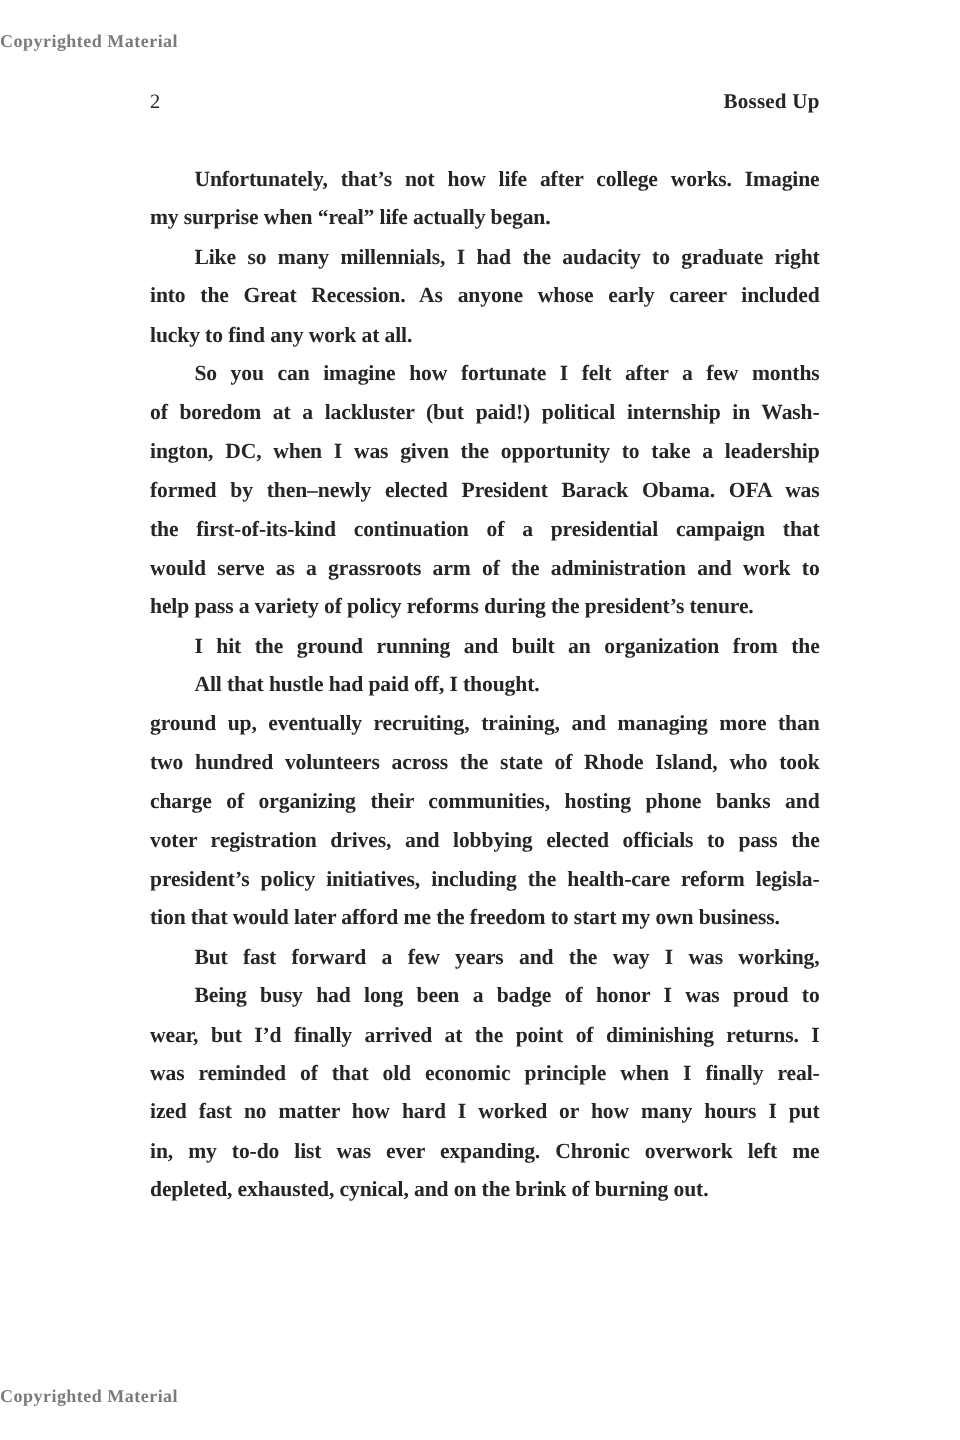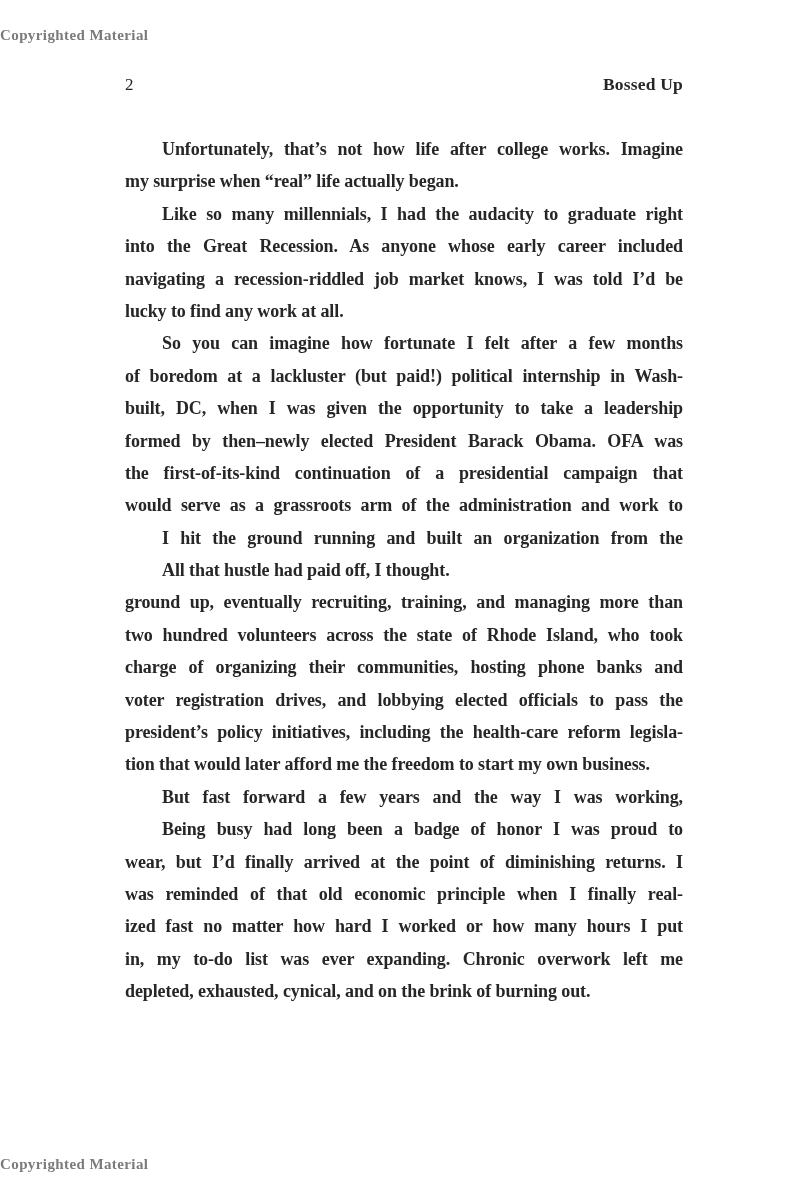--- a/index.html
+++ b/index.html
@@ -75,28 +75,28 @@
 <div class="running-header">
   <span class="page-number">2</span>
   <span class="running-title">Bossed Up</span>
 </div>
 
 <div class="page-body">
     <div class="line indent">Unfortunately, that’s not how life after college works. Imagine</div>
     <div class="line last">my surprise when “real” life actually began.</div>
     <div class="line indent">Like so many millennials, I had the audacity to graduate right</div>
     <div class="line">into the Great Recession. As anyone whose early career included</div>
-    <div class="line">navigating a recession-riddled job market knows, I was told I’d be</div>
     <div class="line last">lucky to find any work at all.</div>
     <div class="line indent">So you can imagine how fortunate I felt after a few months</div>
     <div class="line">of boredom at a lackluster (but paid!) political internship in Wash-</div>
-    <div class="line">built, DC, when I was given the opportunity to take a leadership</div>
+    <div class="line">ington, DC, when I was given the opportunity to take a leadership</div>
     <div class="line">formed by then–newly elected President Barack Obama. OFA was</div>
     <div class="line">the first-of-its-kind continuation of a presidential campaign that</div>
     <div class="line">would serve as a grassroots arm of the administration and work to</div>
+    <div class="line last">help pass a variety of policy reforms during the president’s tenure.</div>
     <div class="line indent">I hit the ground running and built an organization from the</div>
     <div class="line indent last">All that hustle had paid off, I thought.</div>
     <div class="line">ground up, eventually recruiting, training, and managing more than</div>
     <div class="line">two hundred volunteers across the state of Rhode Island, who took</div>
     <div class="line">charge of organizing their communities, hosting phone banks and</div>
     <div class="line">voter registration drives, and lobbying elected officials to pass the</div>
     <div class="line">president’s policy initiatives, including the health-care reform legisla-</div>
     <div class="line last">tion that would later afford me the freedom to start my own business.</div>
     <div class="line indent">But fast forward a few years and the way I was working,</div>
     <div class="line indent">Being busy had long been a badge of honor I was proud to</div>

